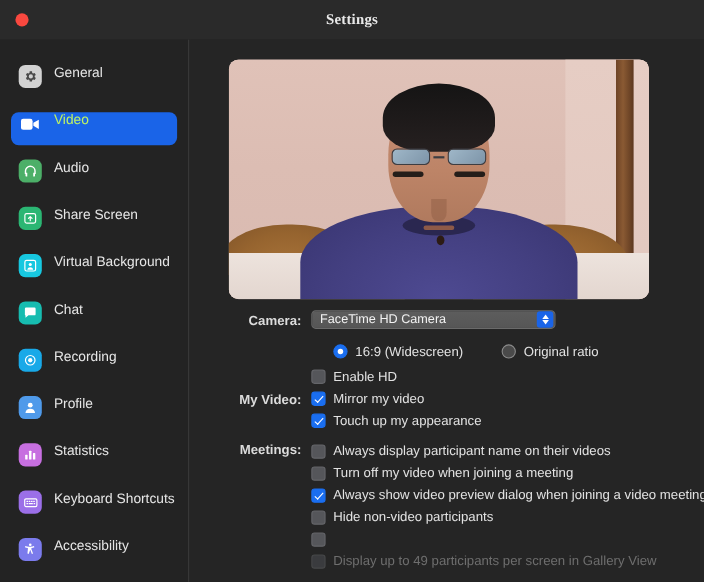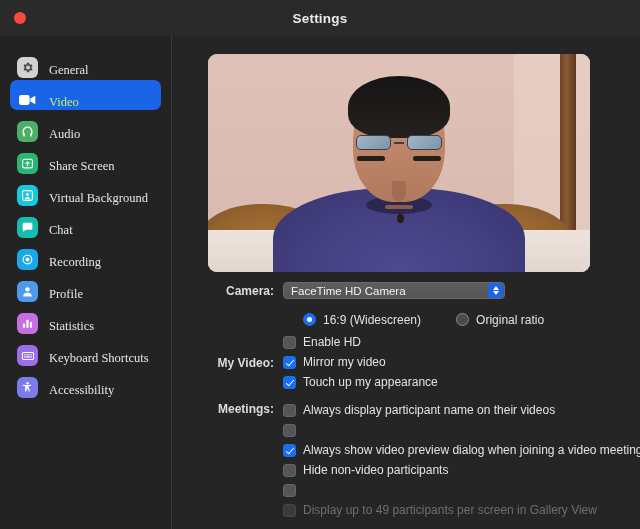--- a/index.html
+++ b/index.html
@@ -14,34 +14,34 @@
   
   .titlebar{
     position:absolute;left:0;top:0;width:640px;height:36px;
     background:#2a2a2a;
     display:flex;align-items:center;justify-content:center;
   }
   .traffic{position:absolute;left:14px;top:12px;display:flex;gap:8px;}
   .dot{width:12px;height:12px;border-radius:50%;}
   .dot.close{background:#f9483f;}
   .title{
-    font-size:13.5px;font-weight:bold;color:#e9e9e9;letter-spacing:.2px;
+    font-size:13.5px;font-weight:bold;color:#e9e9e9;letter-spacing:.2px;font-family:Liberation Serif, serif;
   }
 
   
   .sidebar{
     position:absolute;left:0;top:36px;width:172px;height:493px;
     background:#232323;
     border-right:1px solid #3a3a3a;
     padding-top:10px;box-sizing:border-box;
   }
   .nav-item{
-    display:flex;align-items:flex-end;
-    height:30px;margin:2px 10px;padding:0 7px;
-    border-radius:7px;cursor:default;font-family:Liberation Serif, serif;
+    display:flex;align-items:flex-start;
+    height:30px;margin:13px 10px;padding:0 7px;
+    border-radius:7px;cursor:default;
   }
   .nav-item.active{background:#1a64e8;}
   .nav-icon{
     width:21px;height:21px;border-radius:6px;
     flex:0 0 21px;margin-right:11px;
     display:flex;align-items:center;justify-content:center;
     position:relative;
   }
   .nav-item.active .nav-icon{background:transparent;border-radius:0;}
   .nav-label{font-size:12.5px;color:#e6e6e6;white-space:nowrap;}
@@ -369,20 +369,21 @@
 
       <div class="row" style="align-items:flex-start;margin-top:8px;">
         <div class="rowlabel" style="padding-top:2px;">Meetings:</div>
         <div class="rowfield" style="flex-direction:column;align-items:flex-start;">
           <div class="optrow">
             <span class="cbox"></span>
             <span class="opt-label">Always display participant name on their videos</span>
           </div>
           <div class="optrow">
             <span class="cbox"></span>
+            <span class="opt-label">Turn off my video when joining a meeting</span>
           </div>
           <div class="optrow">
             <span class="cbox on"></span>
             <span class="opt-label">Always show video preview dialog when joining a video meeting</span>
           </div>
           <div class="optrow">
             <span class="cbox"></span>
             <span class="opt-label">Hide non-video participants</span>
           </div>
           <div class="optrow">

